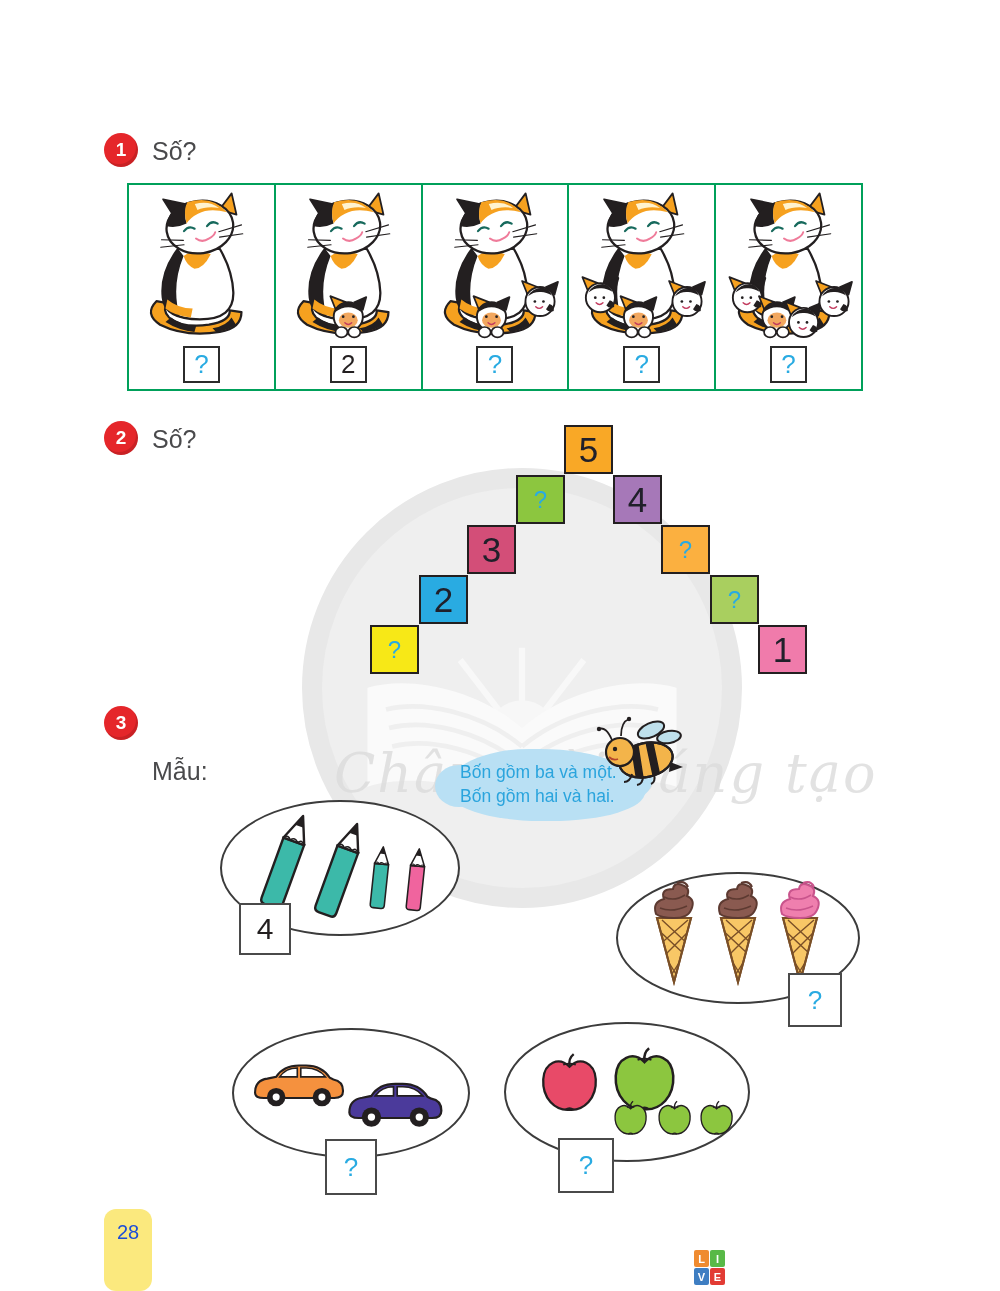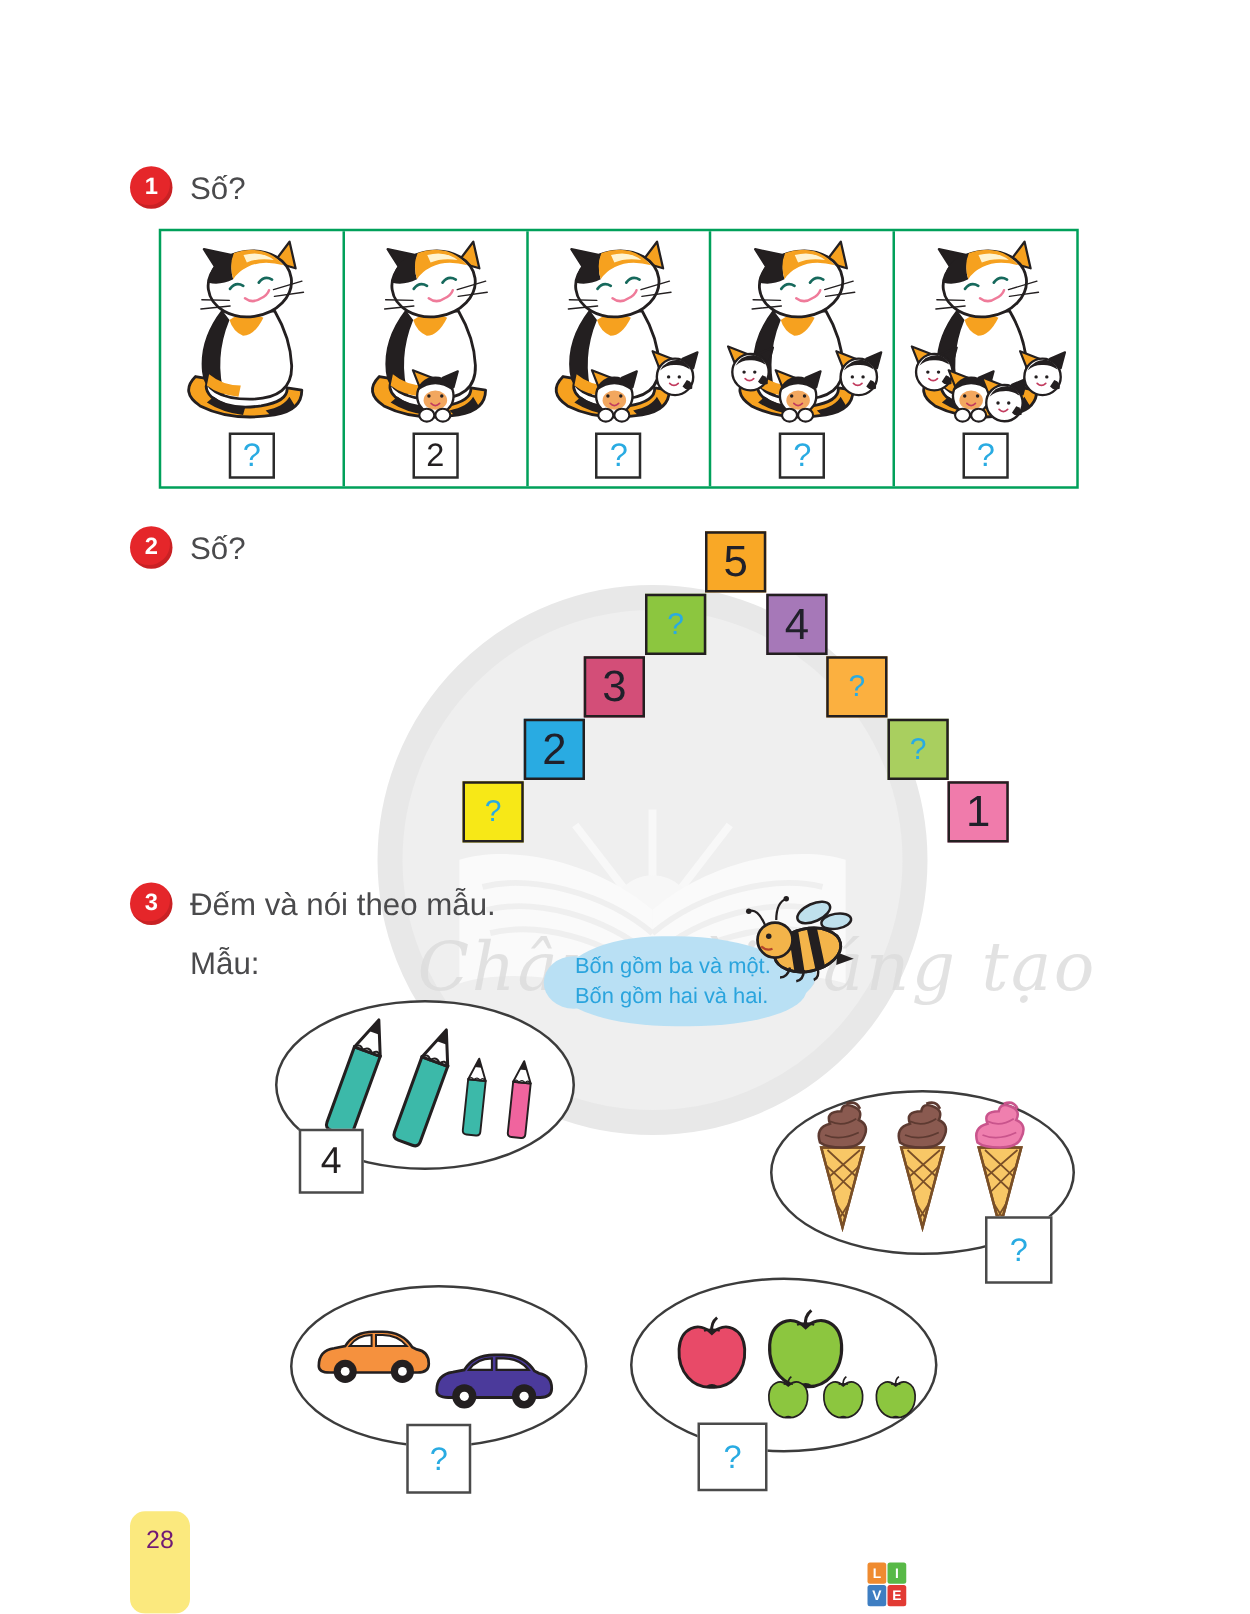--- a/index.html
+++ b/index.html
@@ -54,21 +54,21 @@
   
   .oval{position:absolute;border:2.2px solid #3c3c3c;border-radius:50%;background:#fff;z-index:2;}
   .oval svg{position:absolute;left:0;top:0;width:100%;height:100%;overflow:visible;}
   .answer-box{position:absolute;background:#fff;border:2.2px solid #4a4a4a;z-index:3;
               display:flex;align-items:center;justify-content:center;font-size:30px;
               color:#231f20;box-sizing:border-box;}
   .answer-box.q{color:#29abe2;font-size:26px;}
 
   
   .page-tab{position:absolute;left:104px;top:1209px;width:48px;height:82px;background:#fbe97e;
-            border-radius:12px;color:#701a75;font-size:20px;display:flex;justify-content:center;
+            border-radius:12px;color:#1d4ed8;font-size:20px;display:flex;justify-content:center;
             padding-top:12px;box-sizing:border-box;z-index:2;}
   .lw{position:absolute;left:694px;top:1250px;display:flex;align-items:center;gap:3px;z-index:2;}
   .lw-grid{display:grid;grid-template-columns:15px 15px;grid-template-rows:17px 17px;gap:1px;}
   .lw-grid span{display:flex;align-items:center;justify-content:center;color:#fff;
                 font-size:11px;font-weight:bold;border-radius:2px;}
   .lw-text{font-size:29px;font-weight:bold;color:#1d3c6e;letter-spacing:-1px;}
 </style>
 </head>
 <body>
 
@@ -189,21 +189,20 @@
       <div class="sq" style="left: 97px; top: 100px; background: rgb(211, 78, 120); font-size: 35px; color: rgb(32, 32, 42);">3</div>
       <div class="sq" style="left: 146px; top: 50px; background: rgb(140, 198, 63); font-size: 24px; color: rgb(41, 171, 226);">?</div>
       <div class="sq" style="left: 194px; top: 0px; background: rgb(249, 168, 38); font-size: 35px; color: rgb(32, 32, 42);">5</div>
       <div class="sq" style="left: 243px; top: 50px; background: rgb(166, 120, 184); font-size: 35px; color: rgb(32, 32, 42);">4</div>
       <div class="sq" style="left: 291px; top: 100px; background: rgb(251, 176, 64); font-size: 24px; color: rgb(41, 171, 226);">?</div>
       <div class="sq" style="left: 340px; top: 150px; background: rgb(169, 207, 95); font-size: 24px; color: rgb(41, 171, 226);">?</div>
       <div class="sq" style="left: 388px; top: 200px; background: rgb(240, 123, 171); font-size: 35px; color: rgb(32, 32, 42);">1</div>
     </div>
 
   <div class="sec-badge" style="left:104px;top:706px;">3</div>
-  <div class="sec-title" style="left:152px;top:710px;">Đếm và nói theo mẫu.</div>
   <div class="sample-label">Mẫu:</div>
 
   <div class="bubble">
     <div class="bubble-text">
       <div>Bốn gồm ba và một.</div>
       <div>Bốn gồm hai và hai.</div>
     </div>
   </div>
 
   <svg class="bee" viewBox="0 0 90 74">

